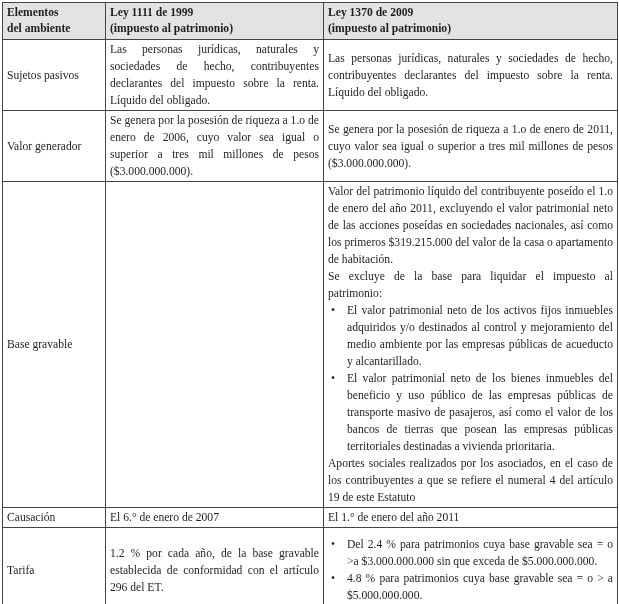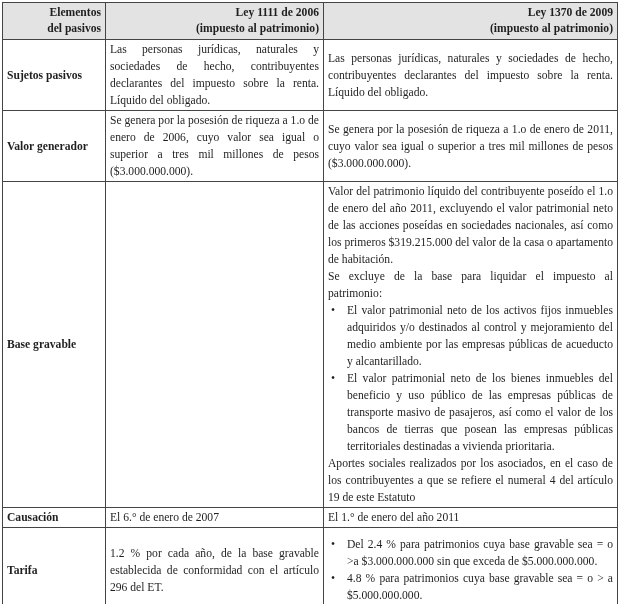--- a/index.html
+++ b/index.html
@@ -25,29 +25,28 @@
       line-height: 17px;
     }
     .tax-table th, .tax-table td {
       border: 1.5px solid #444444;
       vertical-align: middle;
       padding: 1px 4px;
     }
     .tax-table thead th {
       background: #e3e3e3;
       font-weight: bold;
-      text-align: right;
+      text-align: left;
       line-height: 16px;
       padding: 2px 4px 2px 4px;
       height: 32px;
       margin-left: 44px;
     }
     .tax-table td.label-cell {
       text-align: left;
-      font-weight: bold;
     }
     .tax-table td.text-cell {
       text-align: justify;
     }
     .col1 { width: 103px; }
     .col2 { width: 218px; }
     .col3 { width: 294px; }
     .block { display: block; }
     ul.bullets {
       list-style: none;
@@ -76,24 +75,24 @@
 <table class="tax-table">
   <colgroup>
     <col class="col1">
     <col class="col2">
     <col class="col3">
   </colgroup>
   <thead>
     <tr>
       <th>
         <span class="block">Elementos</span>
-        <span class="block">del pasivos</span>
+        <span class="block">del ambiente</span>
       </th>
       <th>
-        <span class="block">Ley 1111 de 2006</span>
+        <span class="block">Ley 1111 de 1999</span>
         <span class="block">(impuesto al patrimonio)</span>
       </th>
       <th>
         <span class="block">Ley 1370 de 2009</span>
         <span class="block">(impuesto al patrimonio)</span>
       </th>
     </tr>
   </thead>
   <tbody>
     <tr class="row-sujetos">

